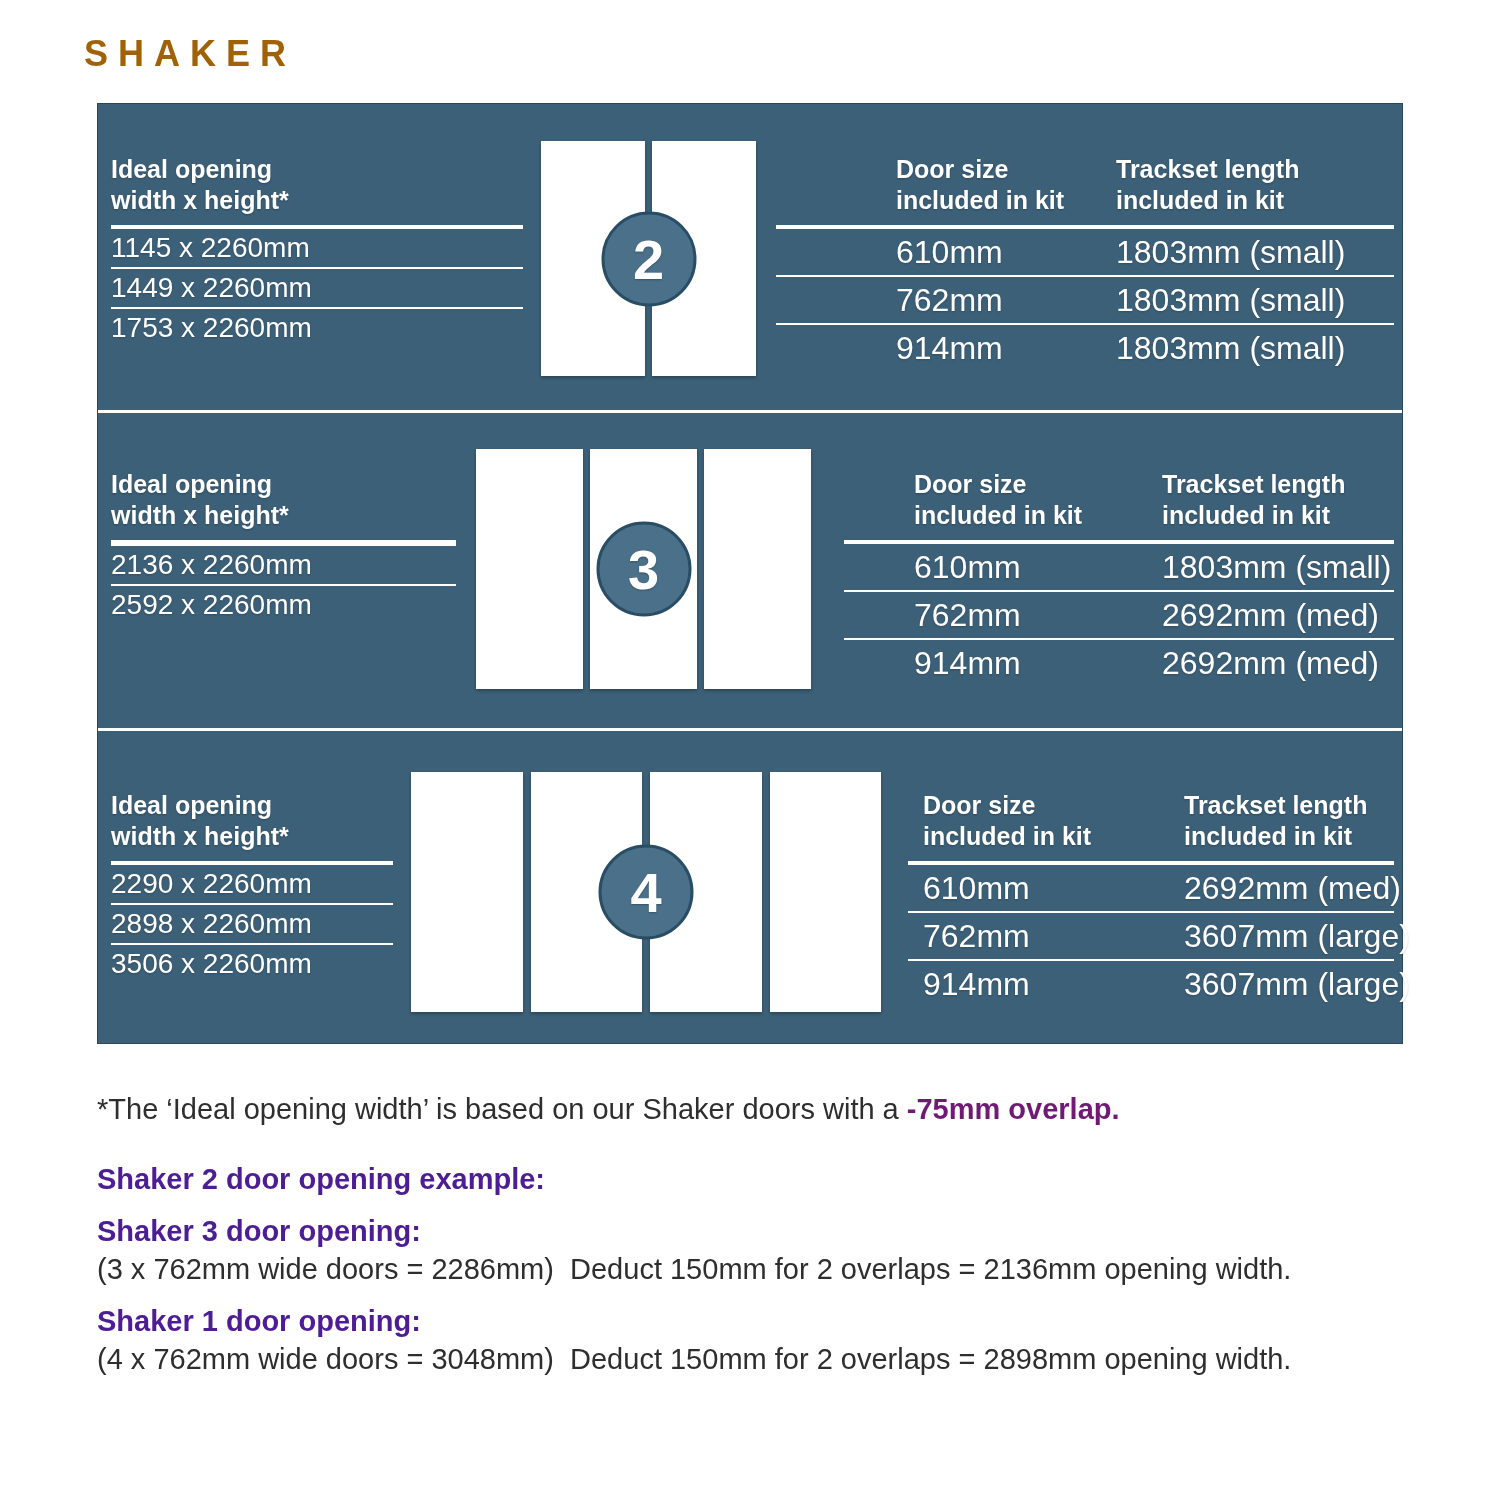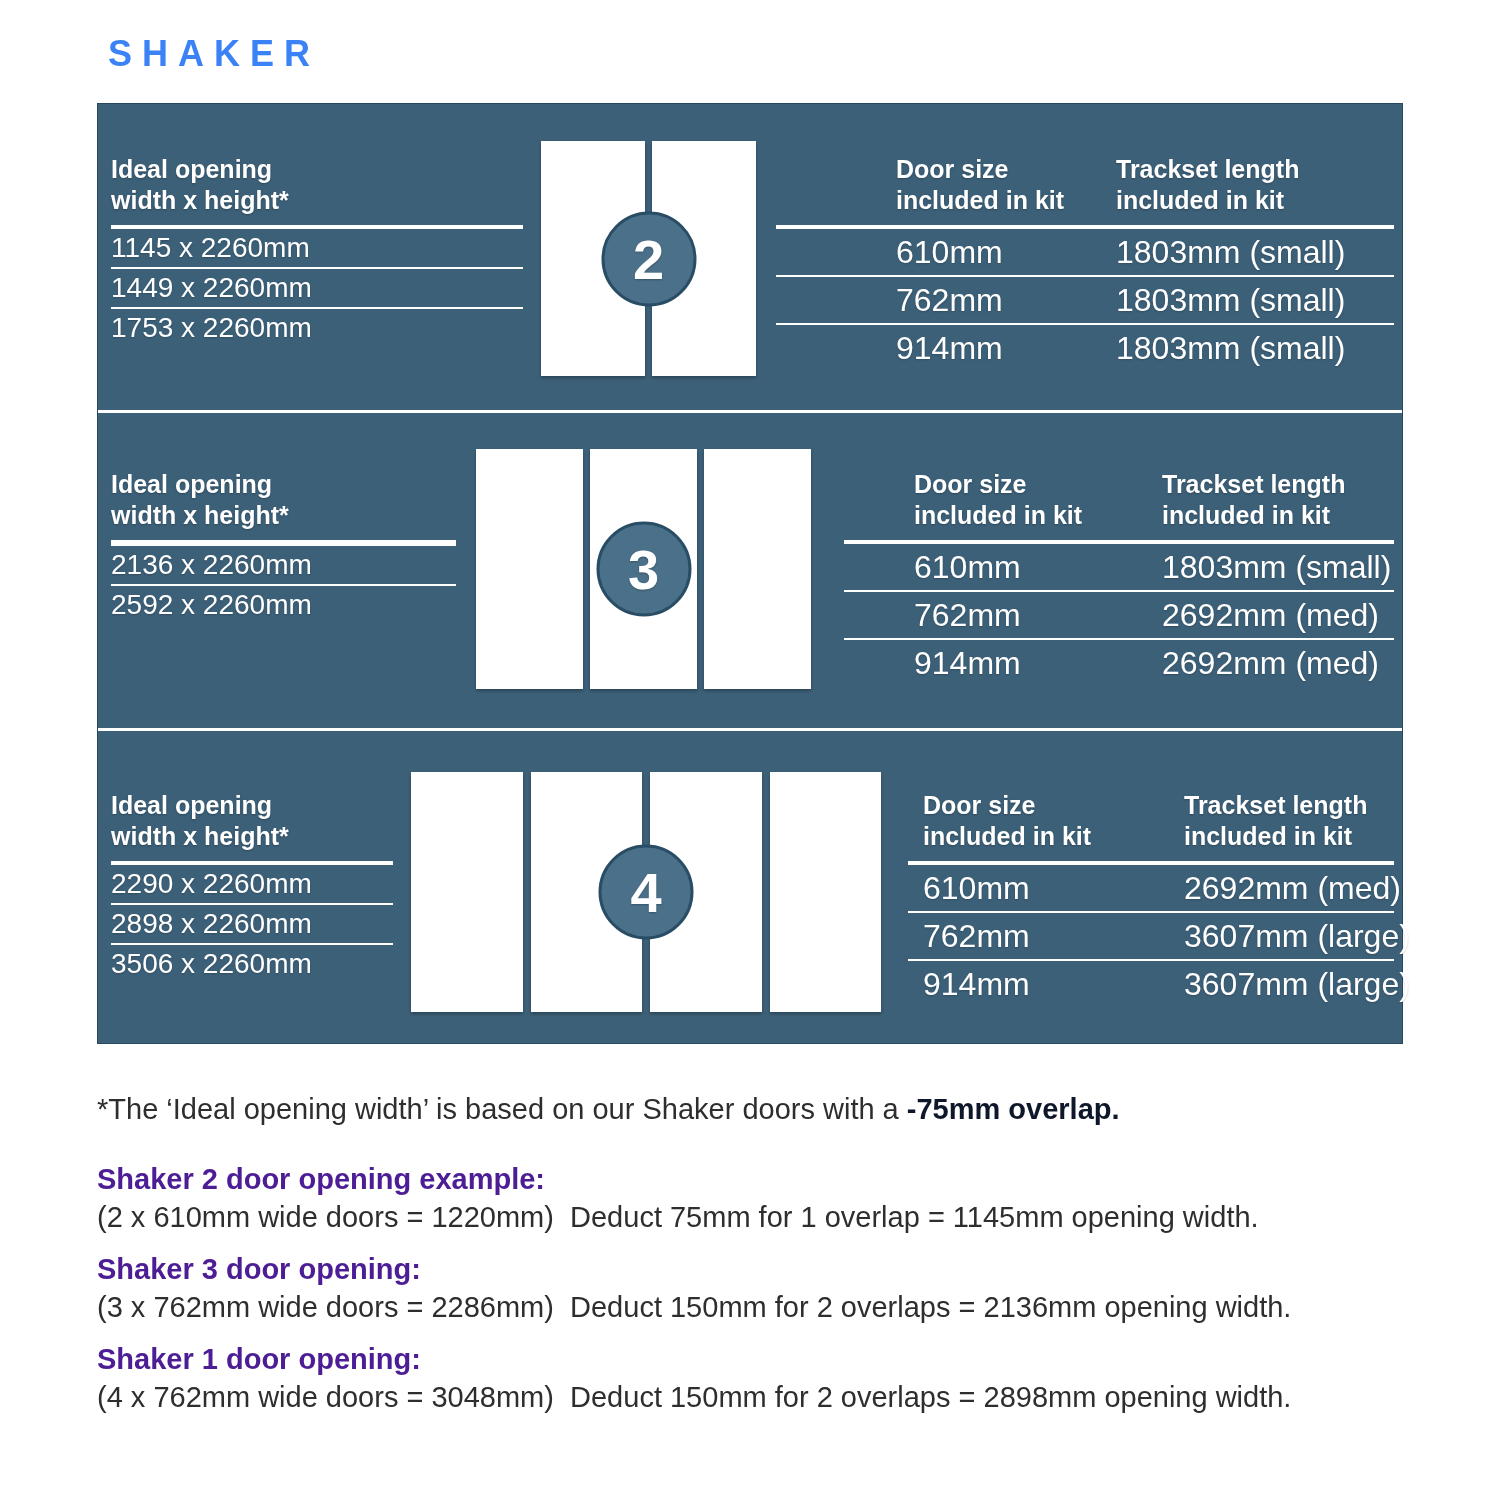--- a/index.html
+++ b/index.html
@@ -5,23 +5,23 @@
   html,body { margin:0; padding:0; }
   body {
     width:1500px; height:1500px; background:#ffffff;
     font-family:"Liberation Sans","DejaVu Sans",sans-serif;
     position:relative; overflow:hidden;
   }
   .page { position:absolute; inset:0; }
 
   
   .title {
-    position:absolute; left:108px; top:33px;
+    position:absolute; left:84px; top:33px;
     font-size:36px; font-weight:700; letter-spacing:10px;
-    color:#3b82f6;
+    color:#a16207;
   }
 
   
   .panel {
     position:absolute; left:97px; top:103px; width:1306px; height:941px;
     background:#3C6078; border:1px solid rgba(15,40,58,0.45);
     box-sizing:border-box; display:flex; flex-direction:column;
   }
   .sdivider { height:3px; background:#ffffff; flex:0 0 auto; }
 
@@ -53,21 +53,21 @@
     width:89px; height:89px; border-radius:50%;
     background:#4B7089; border:3px solid #2A4D66;
     display:flex; align-items:center; justify-content:center;
     font-size:56px; font-weight:700; color:#ffffff;
     text-shadow:0 1px 2px rgba(0,0,0,0.25); z-index:2;
   }
 
   
   .bottom { position:absolute; left:97px; top:1090px; width:1350px; color:#2E2E2E; font-size:29px; line-height:38px; }
   .footnote { margin:0 0 32px 0; }
-  .footnote b { color:#0f172a;text-align:right; }
+  .footnote b { color:#701a75;text-align:right; }
   .example { margin-top:14px; }
   .ex-title { font-weight:700; color:#4c1d95; }
   .ex-body { white-space:pre-wrap; }
 </style>
 </head>
 <body>
 
 <div class="page">
 
   <div class="title">SHAKER</div>
@@ -243,21 +243,20 @@
       </div>
     </div>
 
   </div>
 
   <div class="bottom">
     <p class="footnote"><span>*The ‘Ideal opening width’ is based on our Shaker doors with a </span><b>-75mm overlap.</b></p>
 
     <div class="example">
       <div class="ex-title">Shaker 2 door opening example:</div>
-      <div class="ex-body">(2 x 610mm wide doors = 1220mm)  Deduct 75mm for 1 overlap = 1145mm opening width.</div>
     </div>
     <div class="example">
       <div class="ex-title">Shaker 3 door opening:</div>
       <div class="ex-body">(3 x 762mm wide doors = 2286mm)  Deduct 150mm for 2 overlaps = 2136mm opening width.</div>
     </div>
     <div class="example">
       <div class="ex-title">Shaker 1 door opening:</div>
       <div class="ex-body">(4 x 762mm wide doors = 3048mm)  Deduct 150mm for 2 overlaps = 2898mm opening width.</div>
     </div>
   </div>

